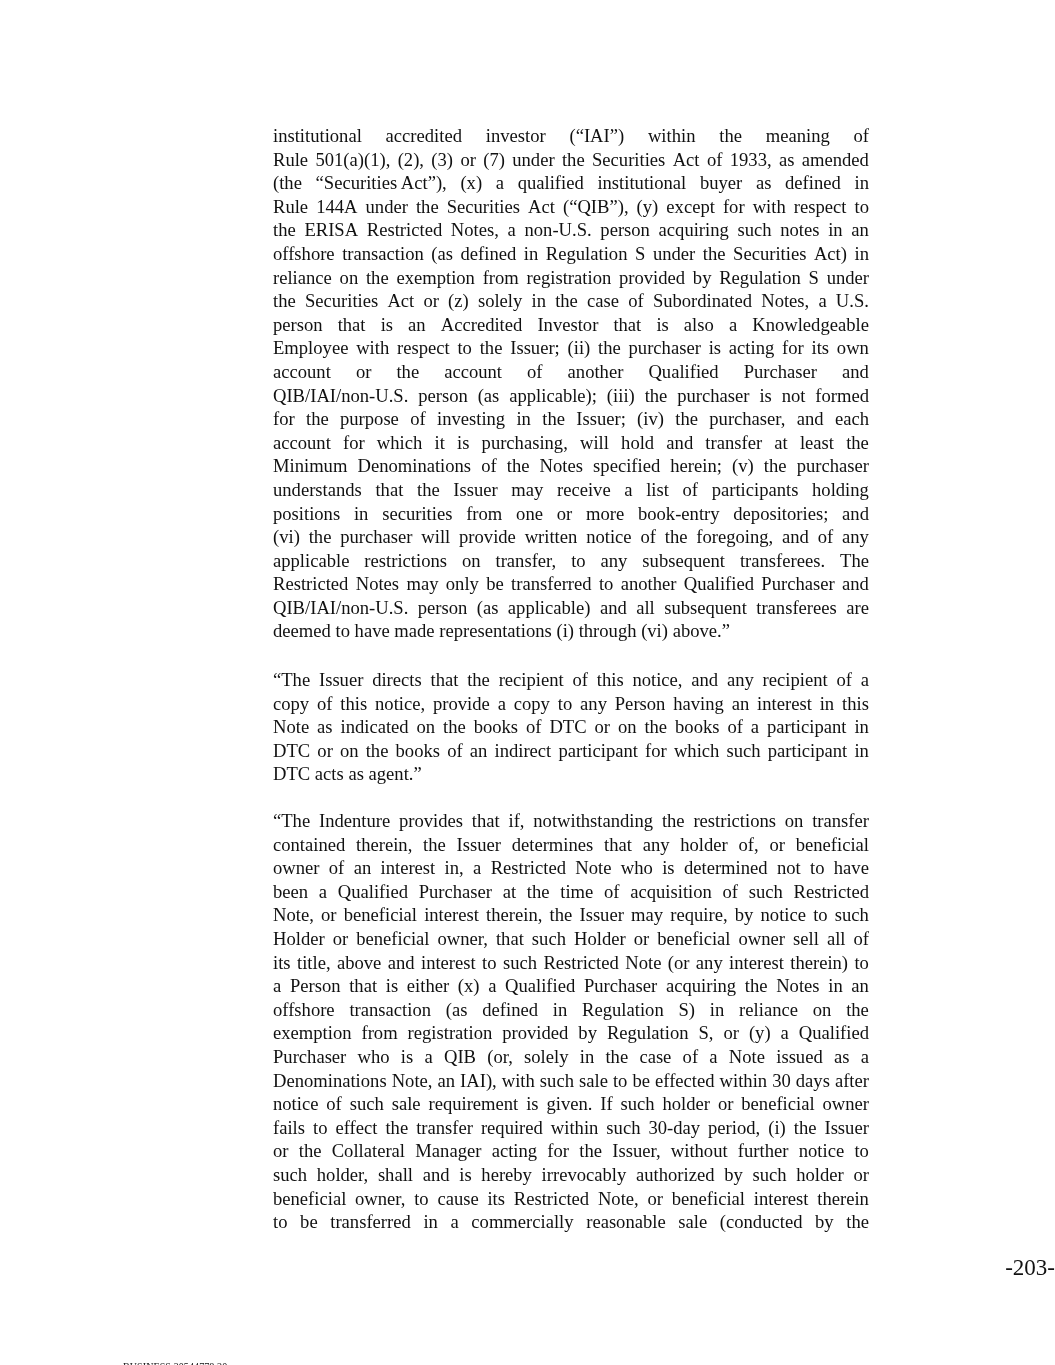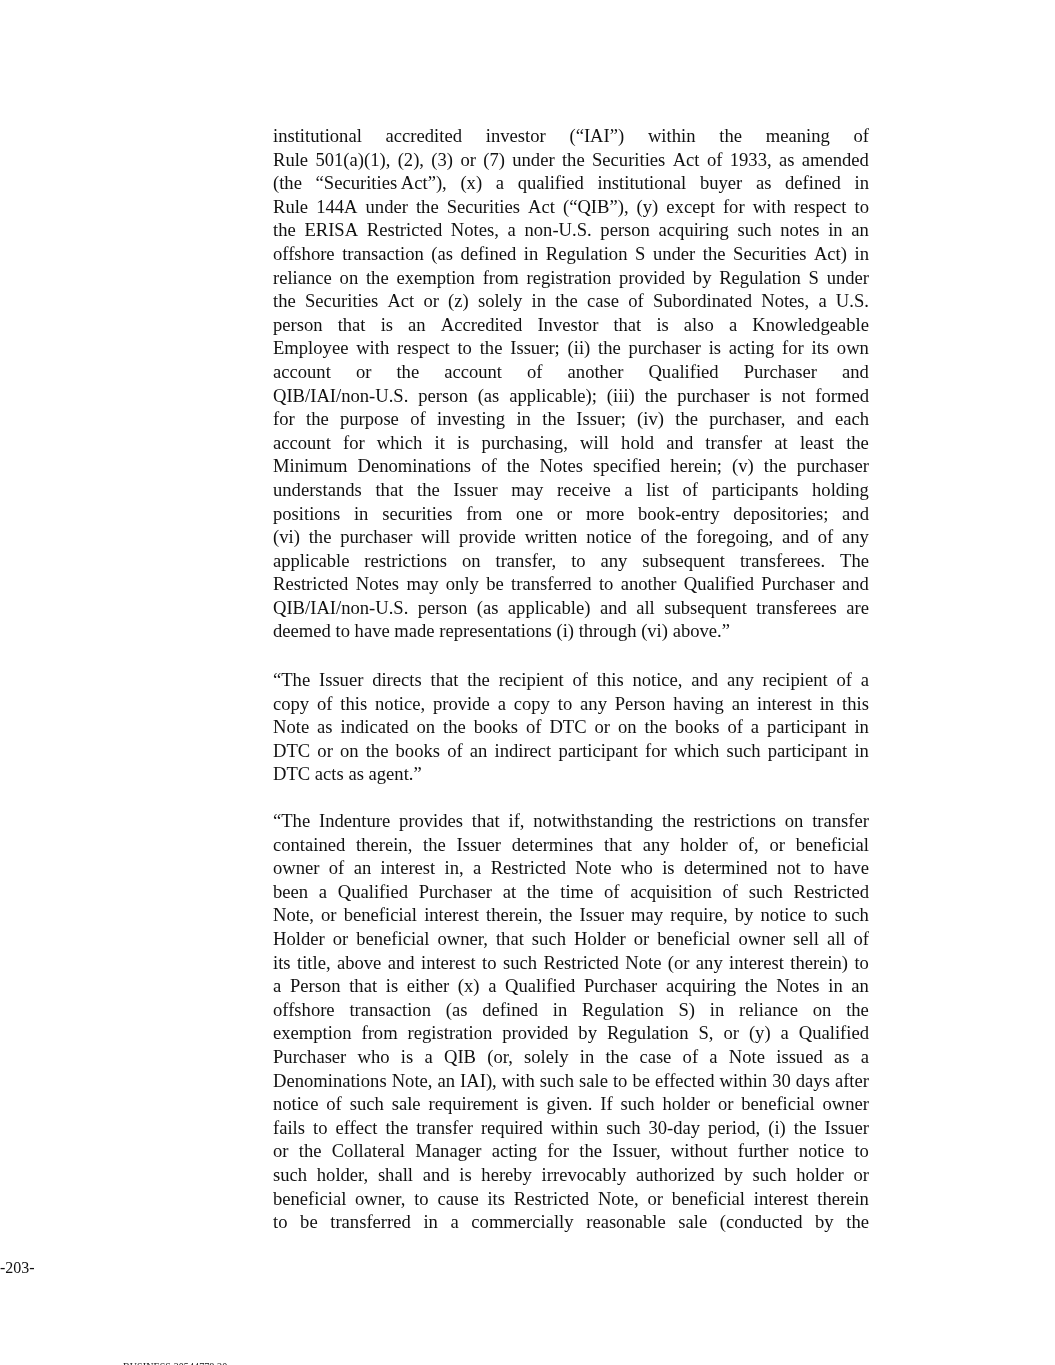--- a/index.html
+++ b/index.html
@@ -7,22 +7,22 @@
          font-family: "Liberation Serif", "DejaVu Serif", serif; color: #111; }
   .page { position: absolute; left: 0; top: 0; width: 1055px; height: 1365px; }
   .para { position: absolute; left: 249px; width: 620px; }
   .line { display: block; height: 23.6px; line-height: 23.6px; font-size: 18.6px;
           text-align: justify; text-align-last: justify; white-space: nowrap; }
   .line.last { text-align-last: left; }
   .u { text-underline-offset: 2px; }
   #p1 { top: 124px; }
   #p2 { top: 668px; }
   #p3 { top: 809px; }
-  .page-number { position: absolute; top: 1257px; left: 0; width: 1055px; text-align: left;
-                 font-size: 16px; line-height: 22px; }
+  .page-number { position: absolute; top: 1257px; left: 0; width: 1055px; text-align: right;
+                 font-size: 23px; line-height: 22px; }
   .doc-id { position: absolute; top: 1359px; left: 123px; font-size: 10px; line-height: 16px;
             letter-spacing: 0.1px; }
   
   .jl { display: flex; justify-content: space-between; margin-left: 24px; }
   .jl.last { justify-content: flex-start; gap: 0.25em; }
 </style>
 </head>
 <body>
 
 <div class="page">

